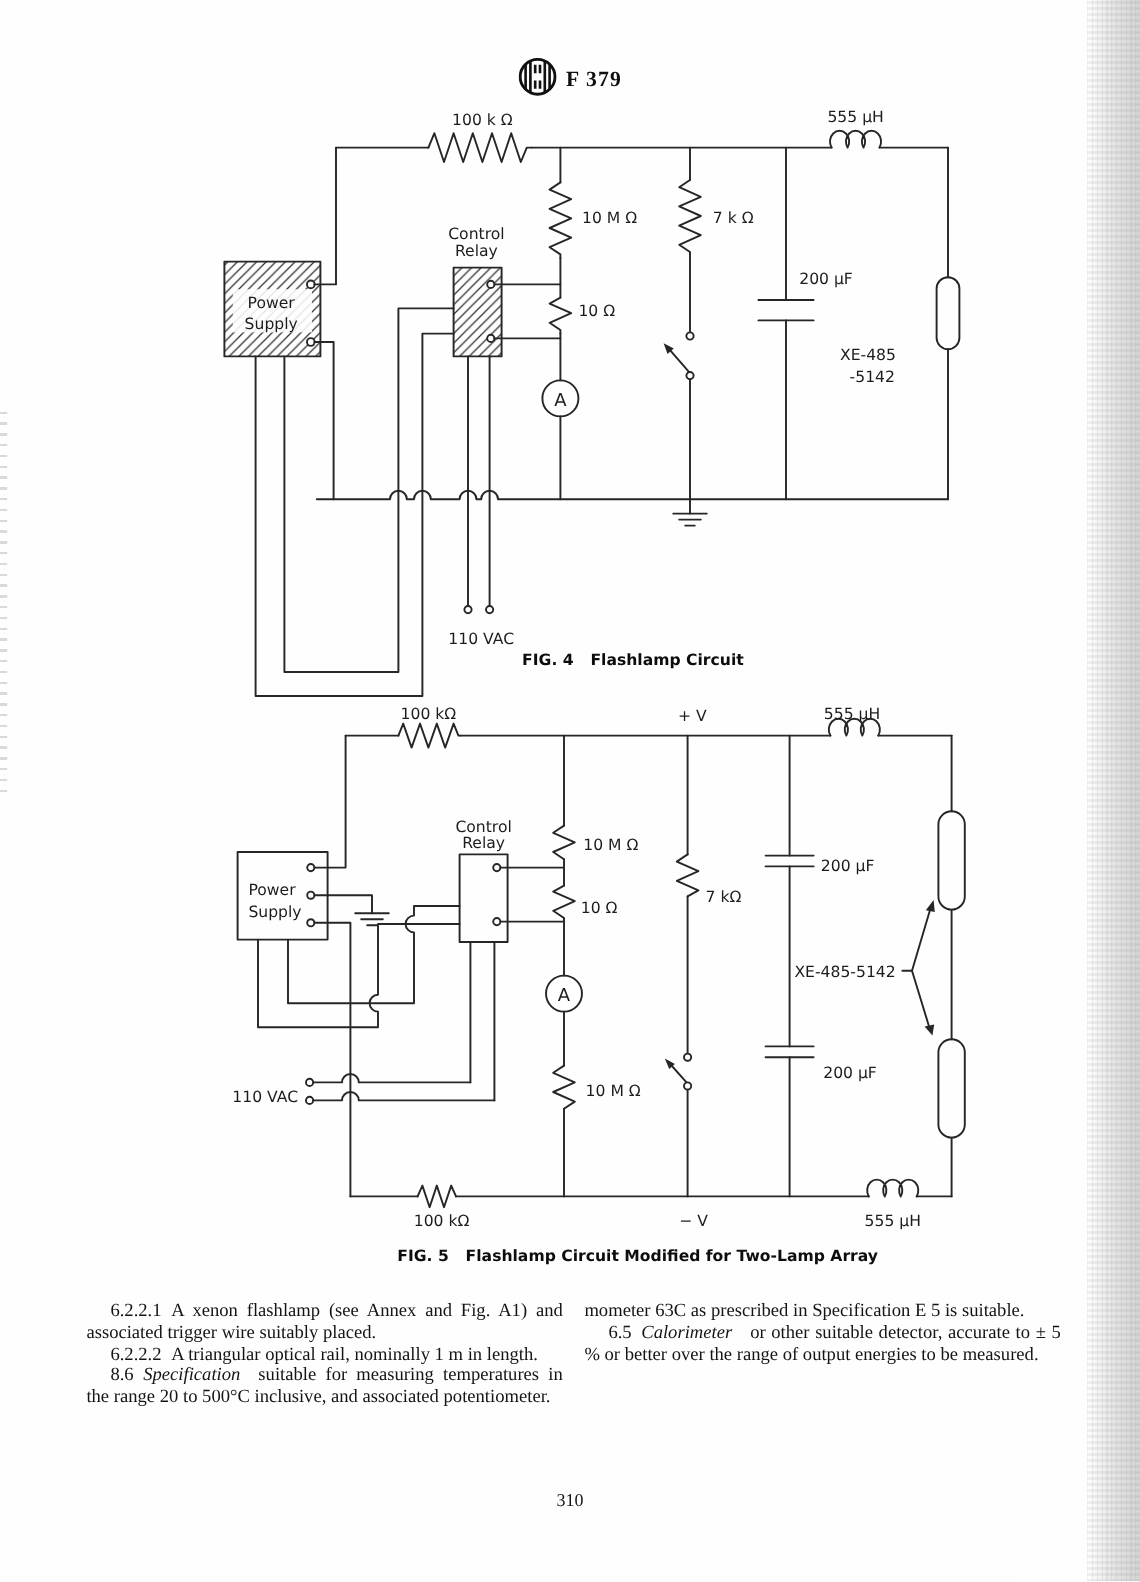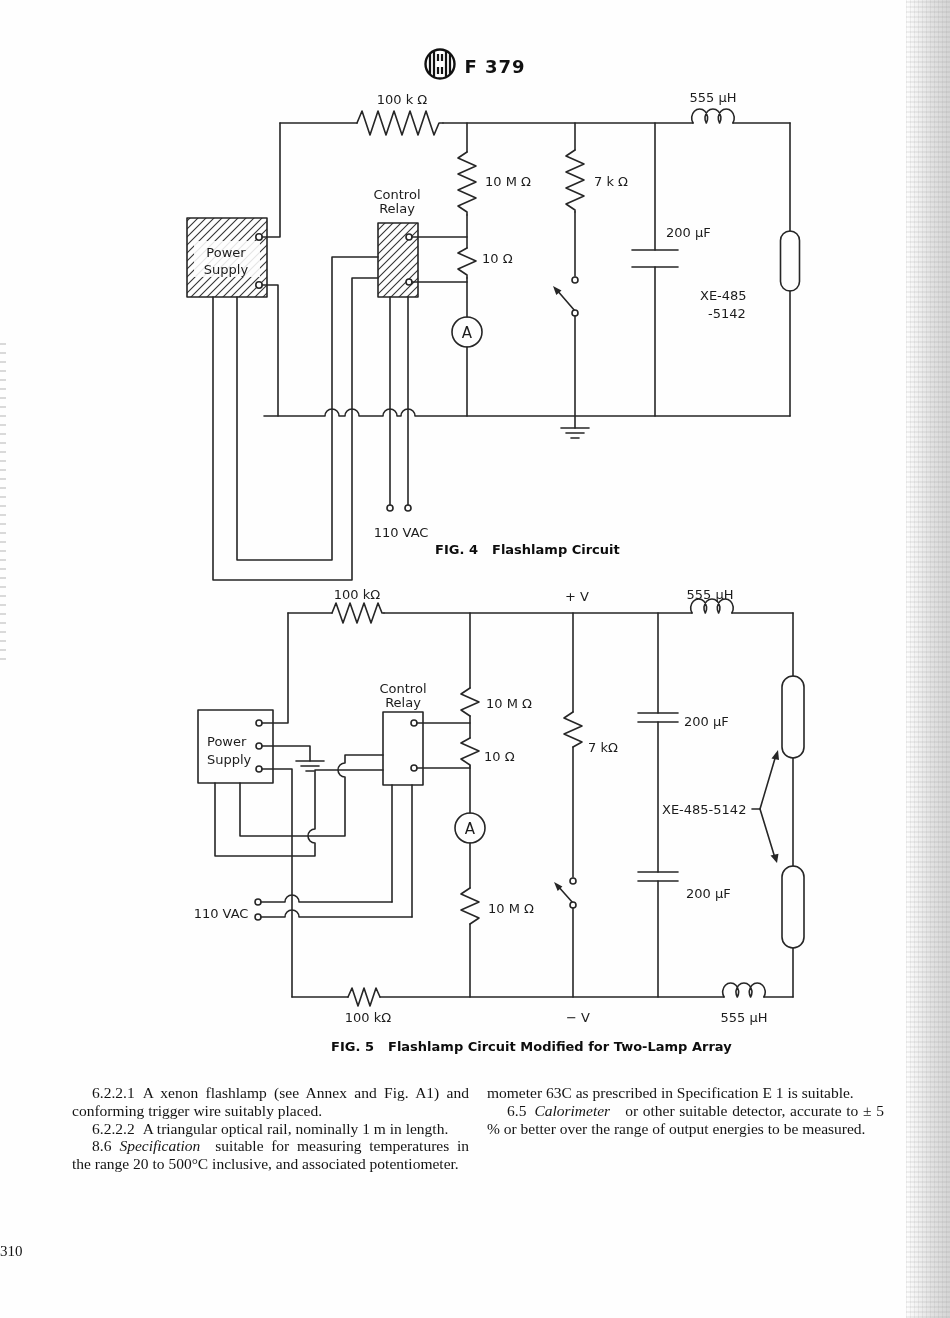--- a/index.html
+++ b/index.html
@@ -5,36 +5,36 @@
   html,body{margin:0;padding:0;background:#ffffff;}
   .page{position:relative;width:950px;height:1318px;background:#fefefe;overflow:hidden;
         font-family:"DejaVu Sans",sans-serif;color:#1b1b1b;}
   .scan-edge-right{position:absolute;top:0;right:0;width:44px;height:100%;
     background:
       repeating-linear-gradient(0deg, rgba(120,120,120,0.10) 0 2px, rgba(255,255,255,0) 2px 5px),
       repeating-linear-gradient(90deg, rgba(140,140,140,0.12) 0 1px, rgba(255,255,255,0) 1px 4px),
       linear-gradient(90deg, rgba(220,220,220,0) 0%, rgba(205,205,205,0.55) 55%, rgba(190,190,190,0.65) 100%);}
   .scan-edge-left{position:absolute;top:340px;left:0;width:6px;height:320px;
     background:repeating-linear-gradient(0deg, rgba(150,150,150,0.35) 0 2px, rgba(255,255,255,0) 2px 9px);}
-  .header{position:absolute;top:48px;left:0;width:950px;height:36px;}
+  .header{position:absolute;top:48px;left:0;width:950px;height:36px;font-family:Liberation Serif, serif;}
   .header-inner{display:flex;align-items:center;justify-content:center;gap:8px;}
   .doc-code{font-weight:bold;font-size:18px;letter-spacing:1px;color:#111;}
   svg text{font-family:"DejaVu Sans",sans-serif;font-size:13px;fill:#1c1c1c;}
   svg text.cap{font-weight:bold;font-size:13px;fill:#0d0d0d;}
   svg text.amm{font-size:15px;}
   .bodytext{position:absolute;left:72px;top:1084px;width:812px;display:flex;gap:18px;
             font-family:"Liberation Serif","DejaVu Serif",serif;font-size:15.5px;line-height:17.8px;
             color:#141414;text-align:justify;}
   .col{width:397px;}
   .para{margin:0;text-indent:20px;}
   .para.noindent{text-indent:0;}
   .pnum{margin-right:8px;}
   .pnum:empty,.term:empty{display:none;margin:0;}
   .term{font-style:italic;margin-right:15px;}
-  .footer{position:absolute;left:0;top:1243px;width:950px;
+  .footer{position:absolute;left:0;top:1243px;width:950px;text-align:center;
           font-family:"Liberation Serif","DejaVu Serif",serif;font-size:15px;color:#141414;}
 </style>
 </head>
 <body>
 
 <div class="page">
 
   <div class="scan-edge-right"></div>
   <div class="scan-edge-left"></div>
 
@@ -266,32 +266,32 @@
         <text x="744" y="1022" text-anchor="middle">555 μH</text>
         <text class="cap" x="374" y="1051" text-anchor="end">FIG. 5</text>
         <text class="cap" x="388" y="1051">Flashlamp Circuit Modified for Two-Lamp Array</text>
       </g>
     </g>
   </svg>
 
   <div class="bodytext">
     <div class="col">
       <p class="para">
-        <span class="pnum">6.2.2.1</span><span>A xenon flashlamp (see Annex and Fig. A1) and conforming trigger wire suitably placed.</span>
+        <span class="pnum">6.2.2.1</span><span>A xenon flashlamp (see Annex and Fig. A1) and associated trigger wire suitably placed.</span>
       </p>
       <p class="para">
         <span class="pnum">6.2.2.2</span><span>A triangular optical rail, nominally 1 m in length.</span>
       </p>
       <p class="para">
         <span class="pnum">8.6</span><span class="term">Specification</span><span>suitable for measuring temperatures in the range 20 to 500°C inclusive, and associated potentiometer.</span>
       </p>
     </div>
     <div class="col">
       <p class="para noindent">
-        <span>mometer 63C as prescribed in Specification E 1 is suitable.</span>
+        <span>mometer 63C as prescribed in Specification E 5 is suitable.</span>
       </p>
       <p class="para">
         <span class="pnum">6.5</span><span class="term">Calorimeter</span><span>or other suitable detector, accurate to ± 5 % or better over the range of output energies to be measured.</span>
       </p>
     </div>
   </div>
 
   <div class="footer">310</div>
 
 </div>

